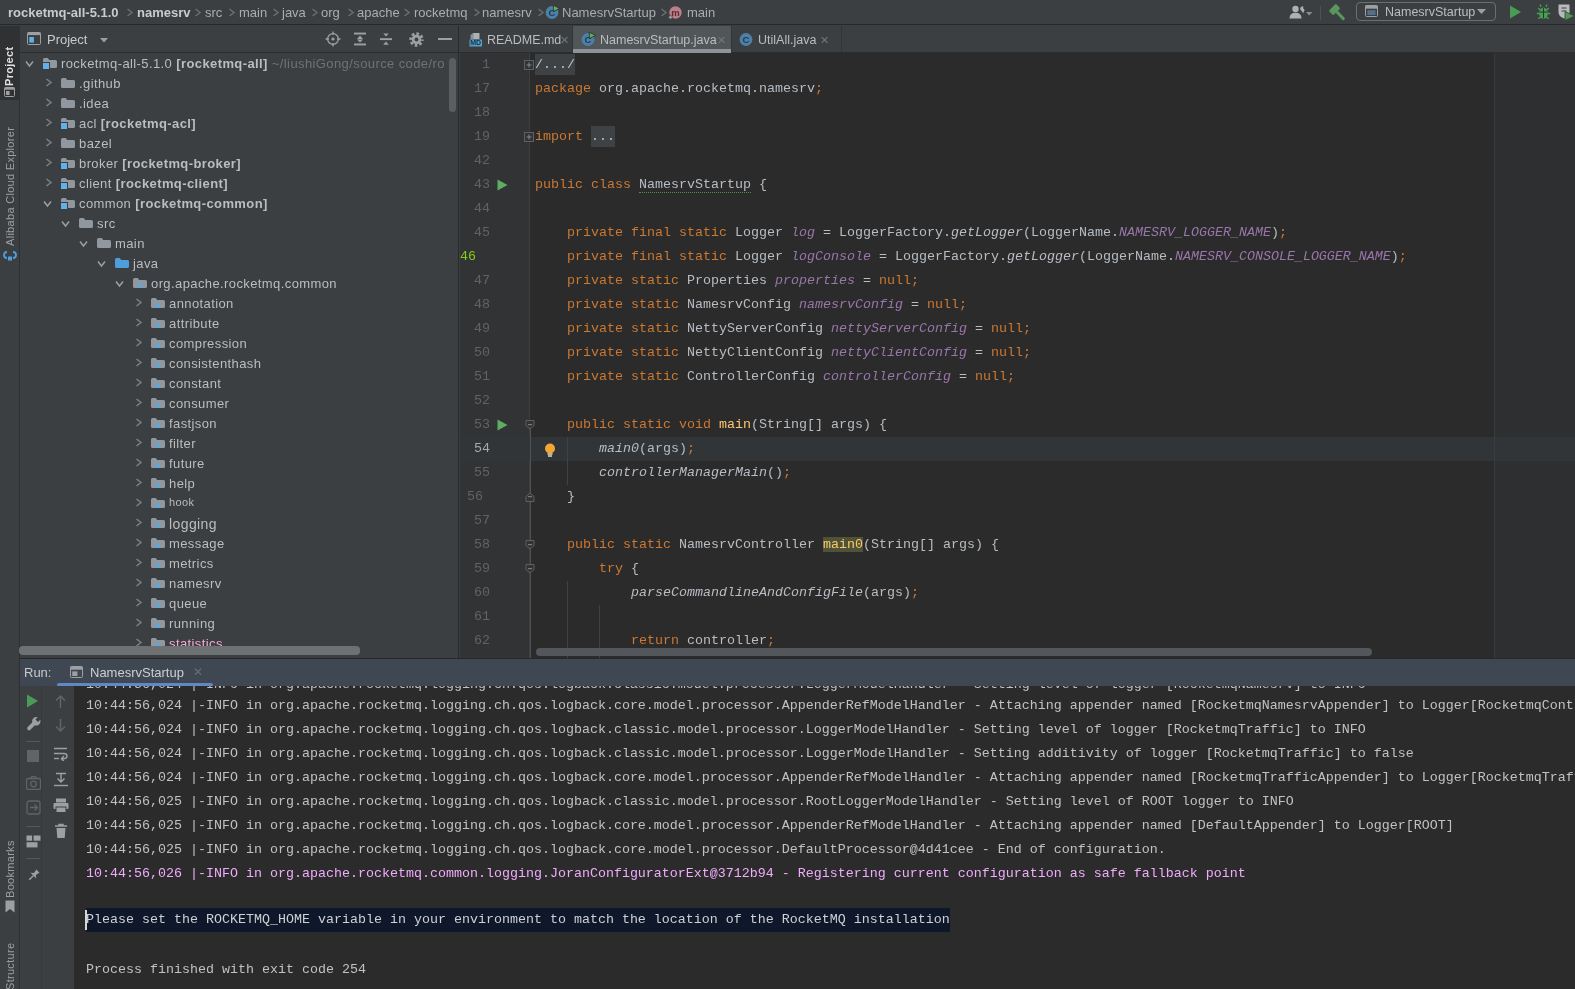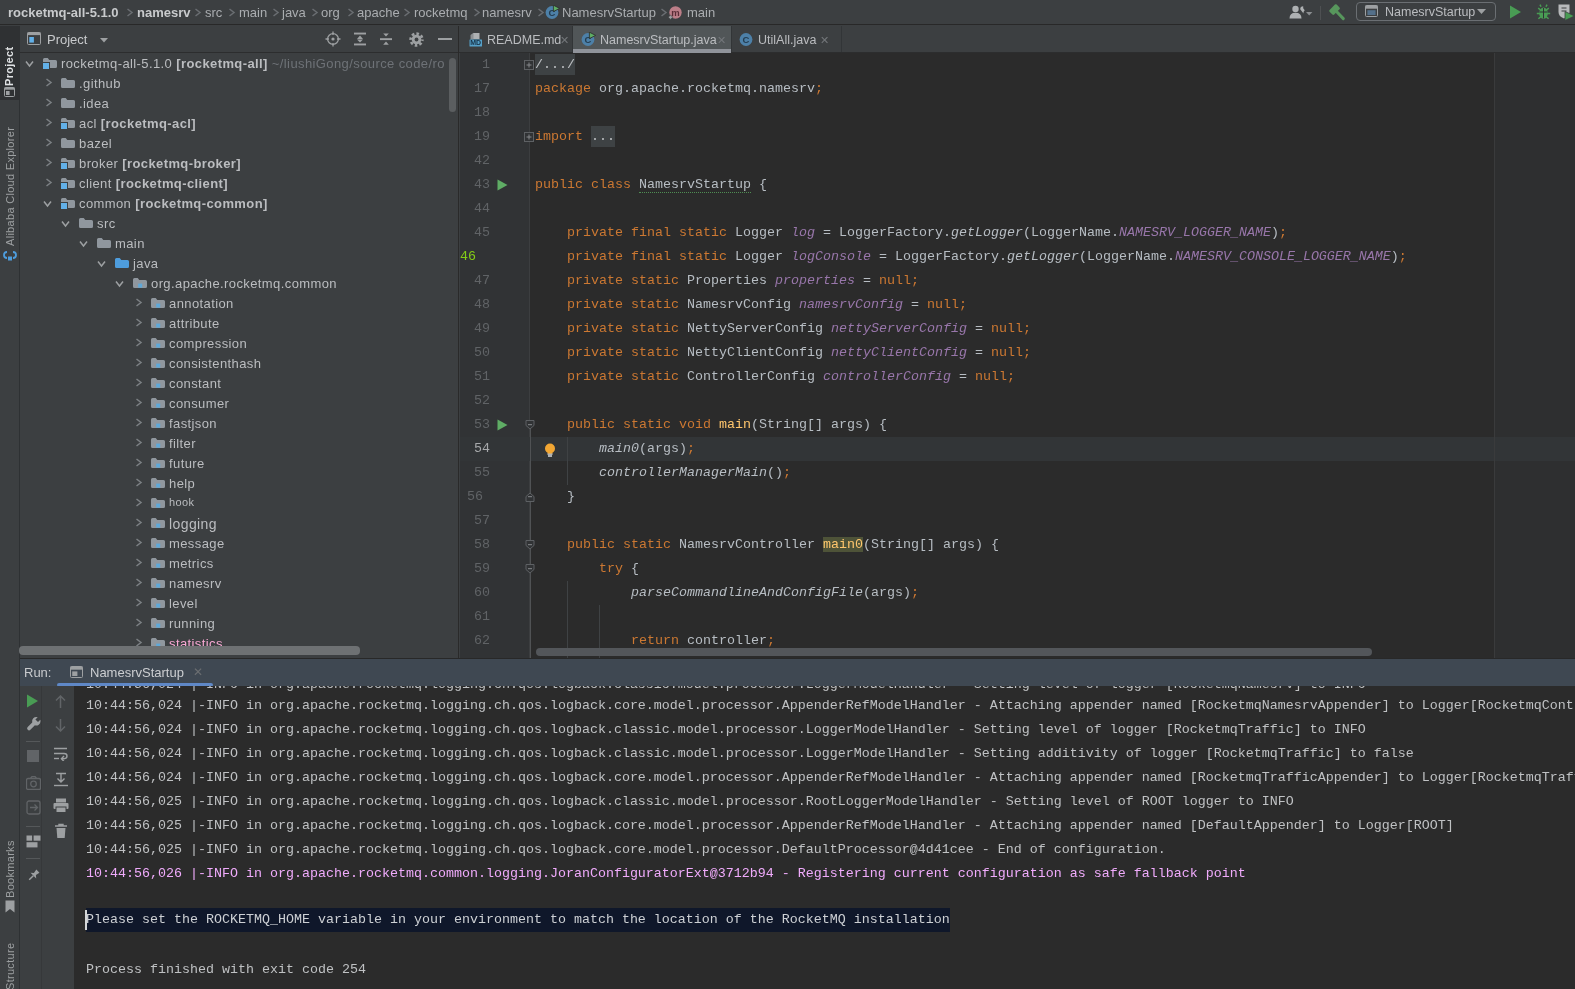--- a/index.html
+++ b/index.html
@@ -449,21 +449,21 @@
       <span class="abs" style="left:149px;top:3px;white-space:pre;color:#bbbdc0;font-size:13px;letter-spacing:0.4px">namesrv</span>
     </div>
     <div class="abs" style="left:0;top:540px;width:440px;height:20px">
       <svg class="abs" style="left:114px;top:5px" width="9" height="9">
         <path d="M2.5 1 L7 4.5 L2.5 8" stroke="#7c8084" stroke-width="1.5" fill="none"></path>
       </svg>
       <svg class="abs" style="left:130px;top:3px" width="16" height="14">
         <path d="M1 3.5 q0-1.5 1.5-1.5 h3.2 l1.6 2 h6.2 q1.5 0 1.5 1.5 v5 q0 1.5 -1.5 1.5 h-11 q-1.5 0 -1.5 -1.5 z" fill="#90979e"></path>
         <rect x="6.2" y="7.6" width="4" height="4" fill="#5fa8d8"></rect>
       </svg>
-      <span class="abs" style="left:149px;top:3px;white-space:pre;color:#bbbdc0;font-size:13px;letter-spacing:0.4px">level</span>
+      <span class="abs" style="left:149px;top:3px;white-space:pre;color:#bbbdc0;font-size:13px;letter-spacing:0.4px">queue</span>
     </div>
     <div class="abs" style="left:0;top:560px;width:440px;height:20px">
       <svg class="abs" style="left:114px;top:5px" width="9" height="9">
         <path d="M2.5 1 L7 4.5 L2.5 8" stroke="#7c8084" stroke-width="1.5" fill="none"></path>
       </svg>
       <svg class="abs" style="left:130px;top:3px" width="16" height="14">
         <path d="M1 3.5 q0-1.5 1.5-1.5 h3.2 l1.6 2 h6.2 q1.5 0 1.5 1.5 v5 q0 1.5 -1.5 1.5 h-11 q-1.5 0 -1.5 -1.5 z" fill="#90979e"></path>
         <rect x="6.2" y="7.6" width="4" height="4" fill="#5fa8d8"></rect>
       </svg>
       <span class="abs" style="left:149px;top:3px;white-space:pre;color:#bbbdc0;font-size:13px;letter-spacing:0.4px">running</span>

